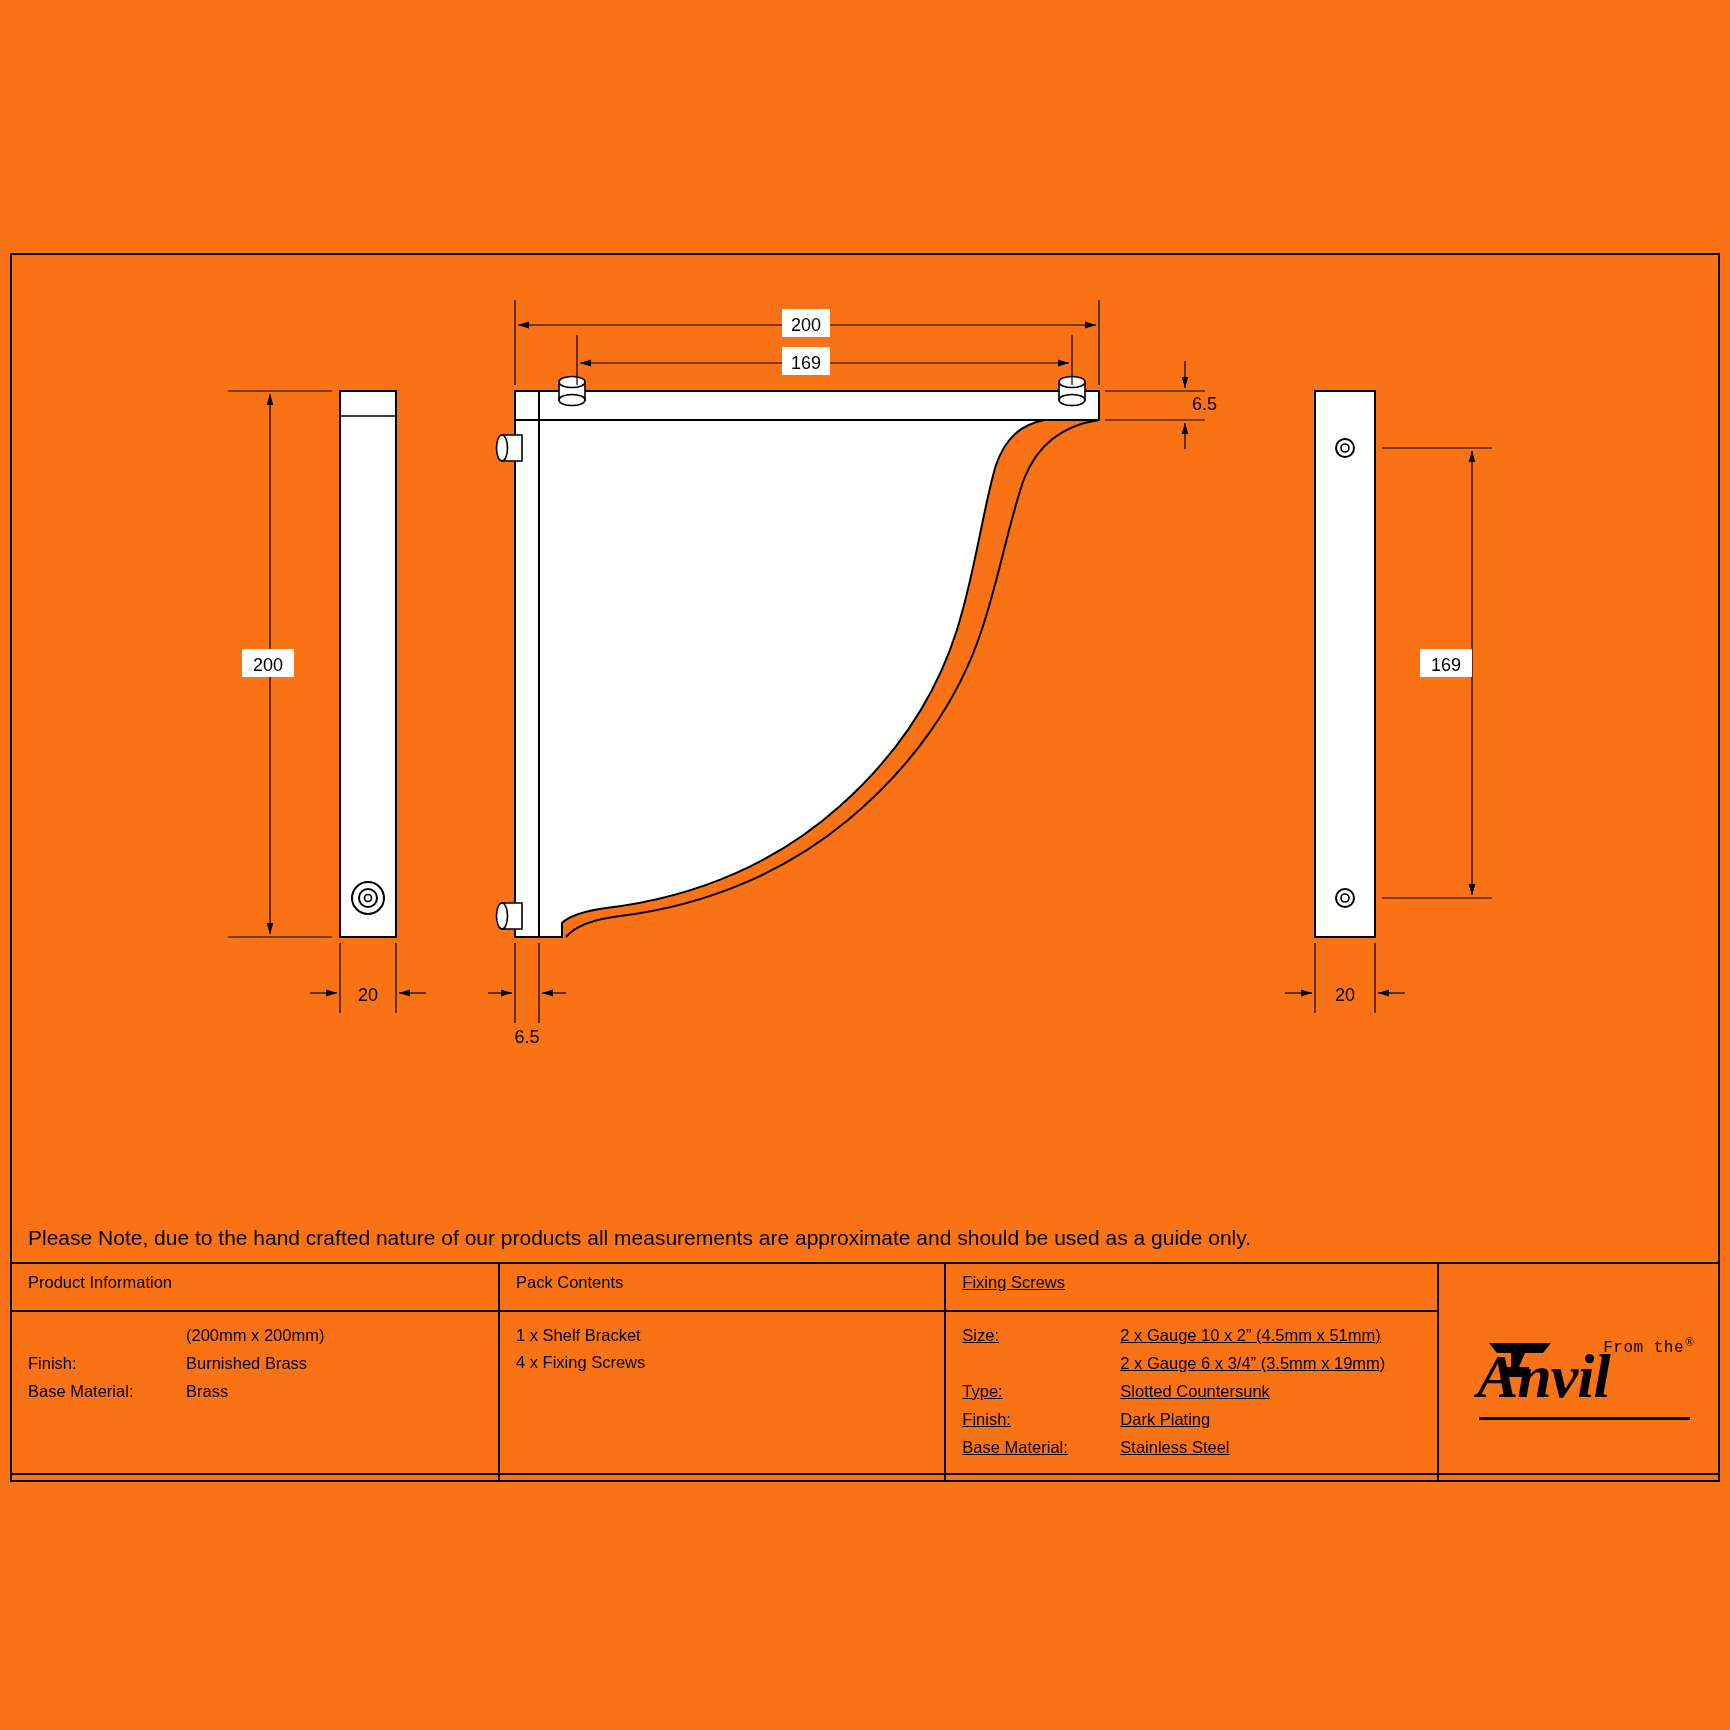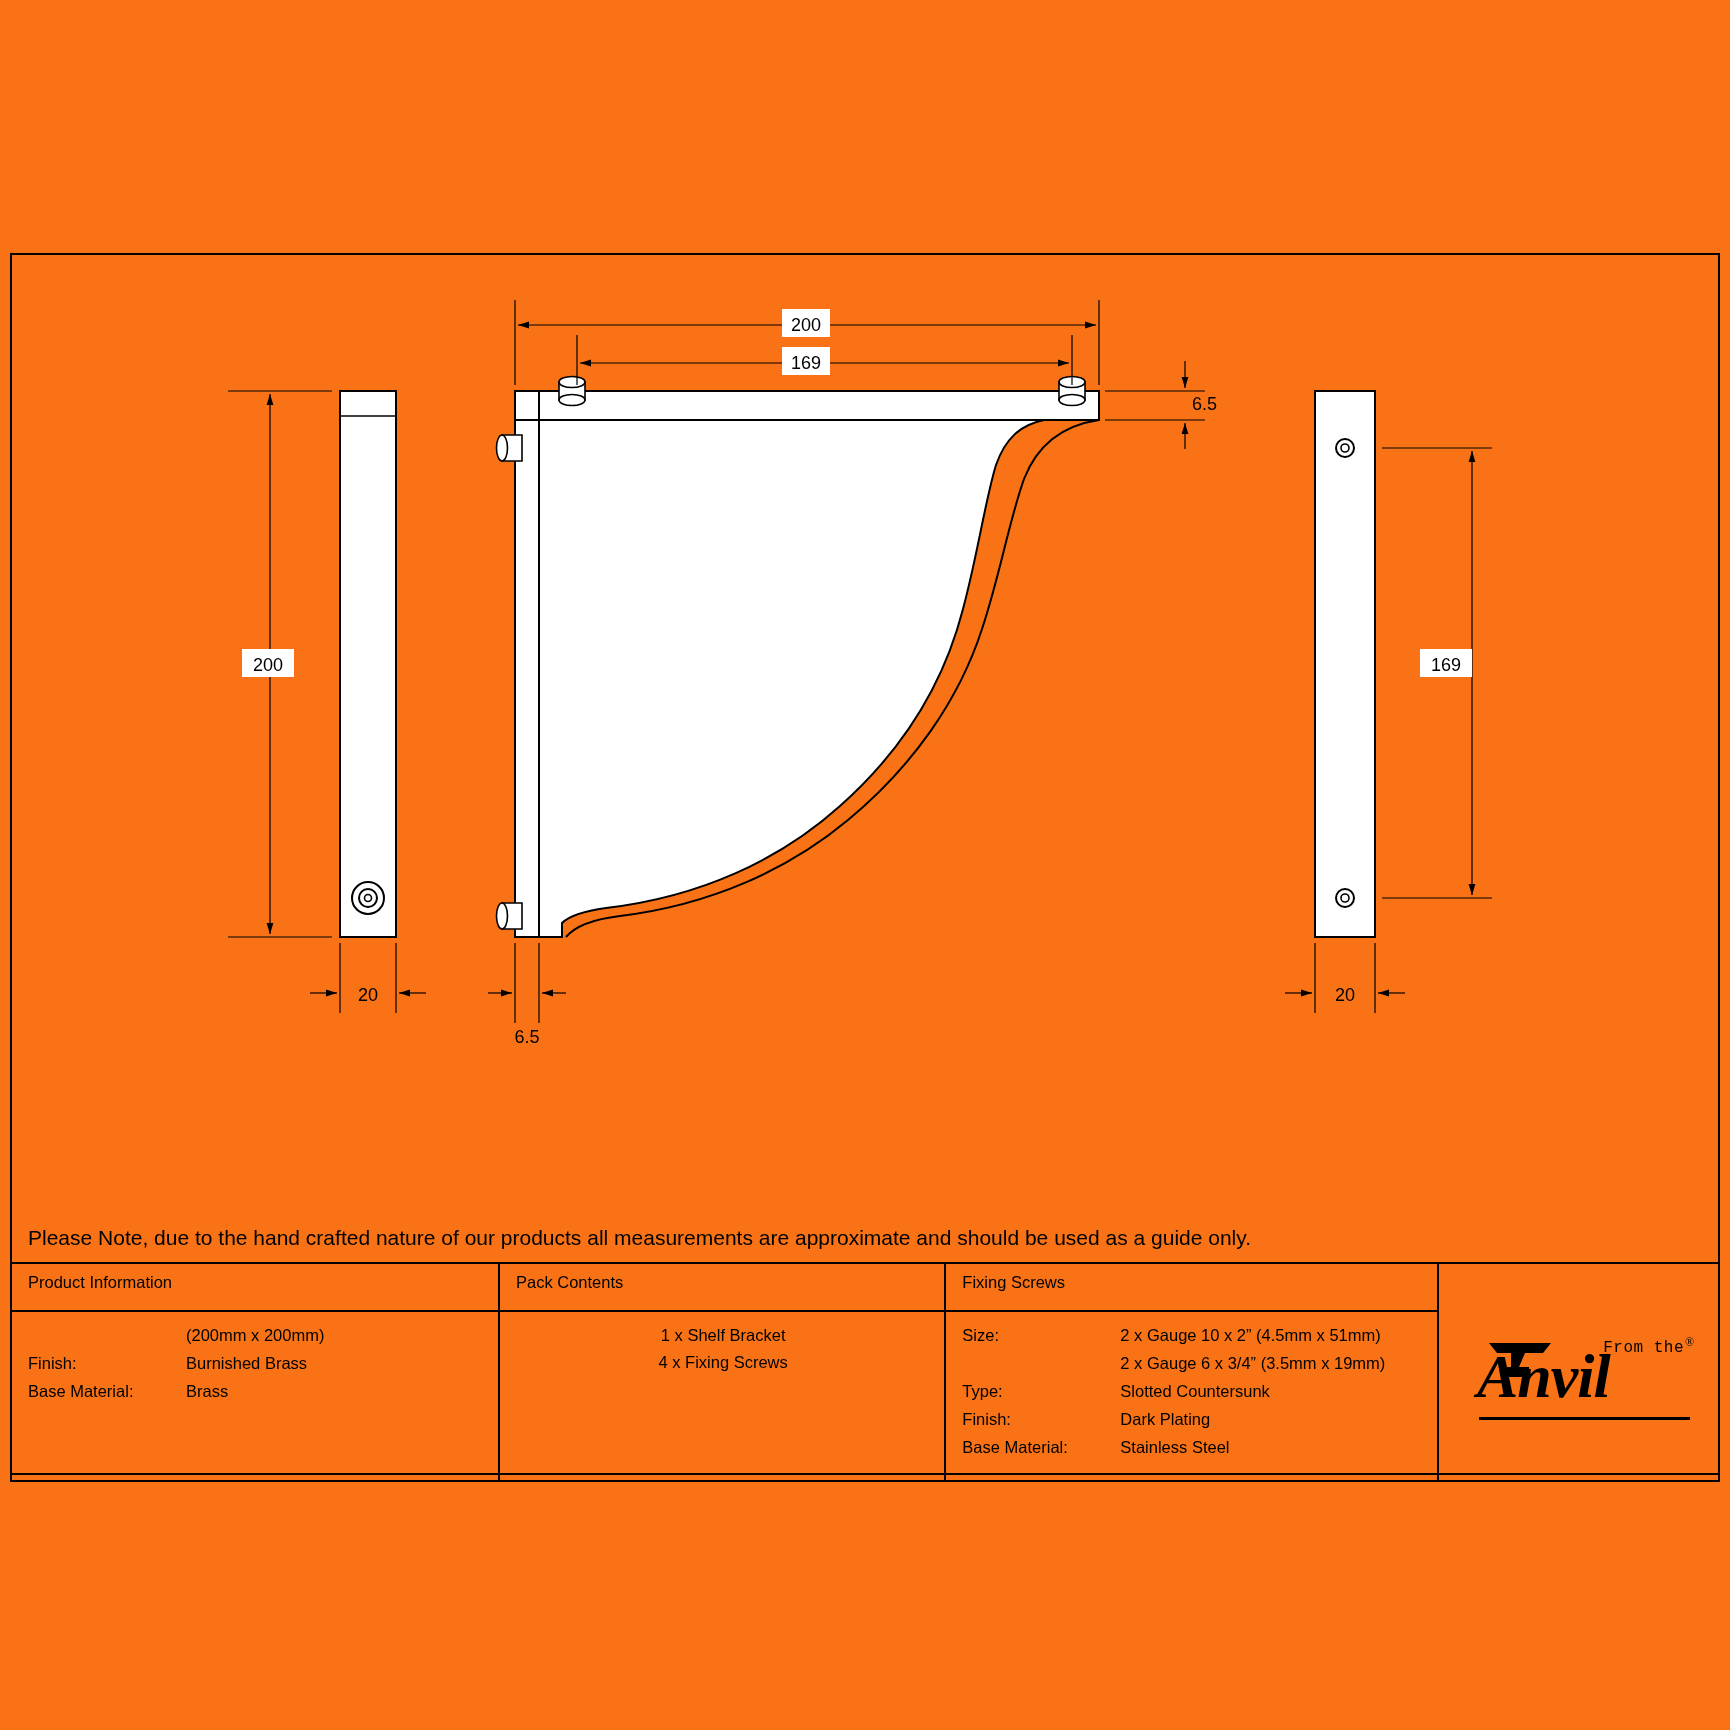--- a/index.html
+++ b/index.html
@@ -66,37 +66,37 @@
   }
   .body-row td {
     border: 2px solid #000;
     border-top: none;
     padding: 10px 14px 18px 16px;
     vertical-align: top;
     font-size: 16.5px;
   }
   .col-a { width: 487px; }
   .col-b { width: 455px; border-radius: 9px; }
-  .col-c { width: 490px; }
+  .col-c { width: 490px; text-decoration: underline; }
   .col-d { width: 278px; }
   .kv {
     width: 100%;
     border-collapse: collapse;
     font-size: 16.5px;
   }
   .kv td {
     border: none;
     padding: 2px 0 2px 0;
     line-height: 1.45;
     vertical-align: top;
     font-size: 16.5px;
   }
   .kv td.k { width: 148px; padding-right: 10px; white-space: nowrap; }
   .kv td.k2 { width: 148px; padding-right: 10px; white-space: nowrap; }
-  .plain-line { line-height: 1.6; text-align: center; }
+  .plain-line { line-height: 1.6; }
   .logo-cell {
     border: 2px solid #000;
     border-top: none;
     border-left: none;
     padding: 0;
     position: relative;
   }
   .logo-wrap {
     position: relative;
     width: 100%;

